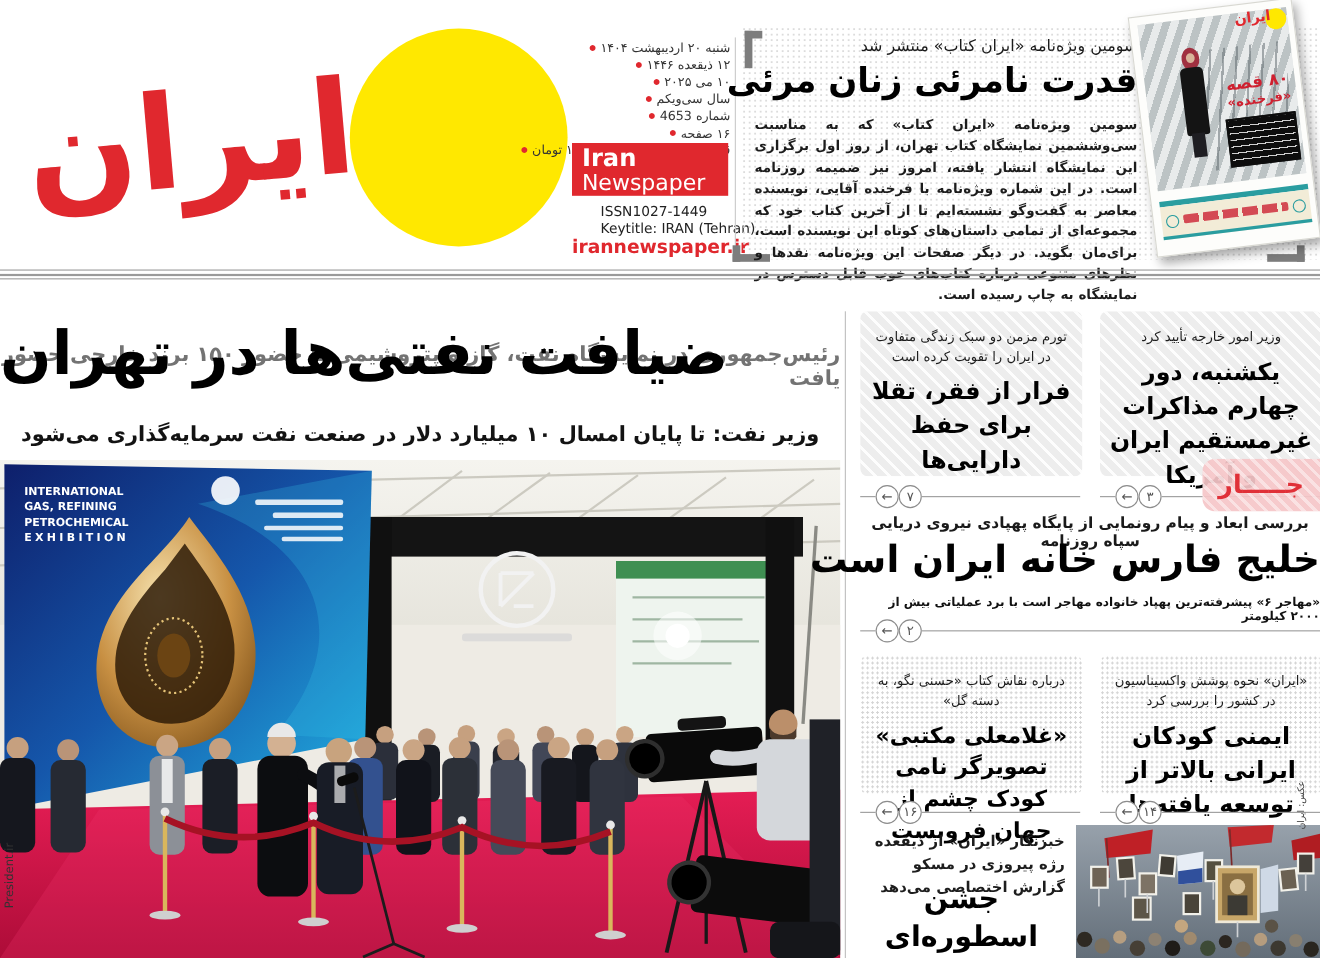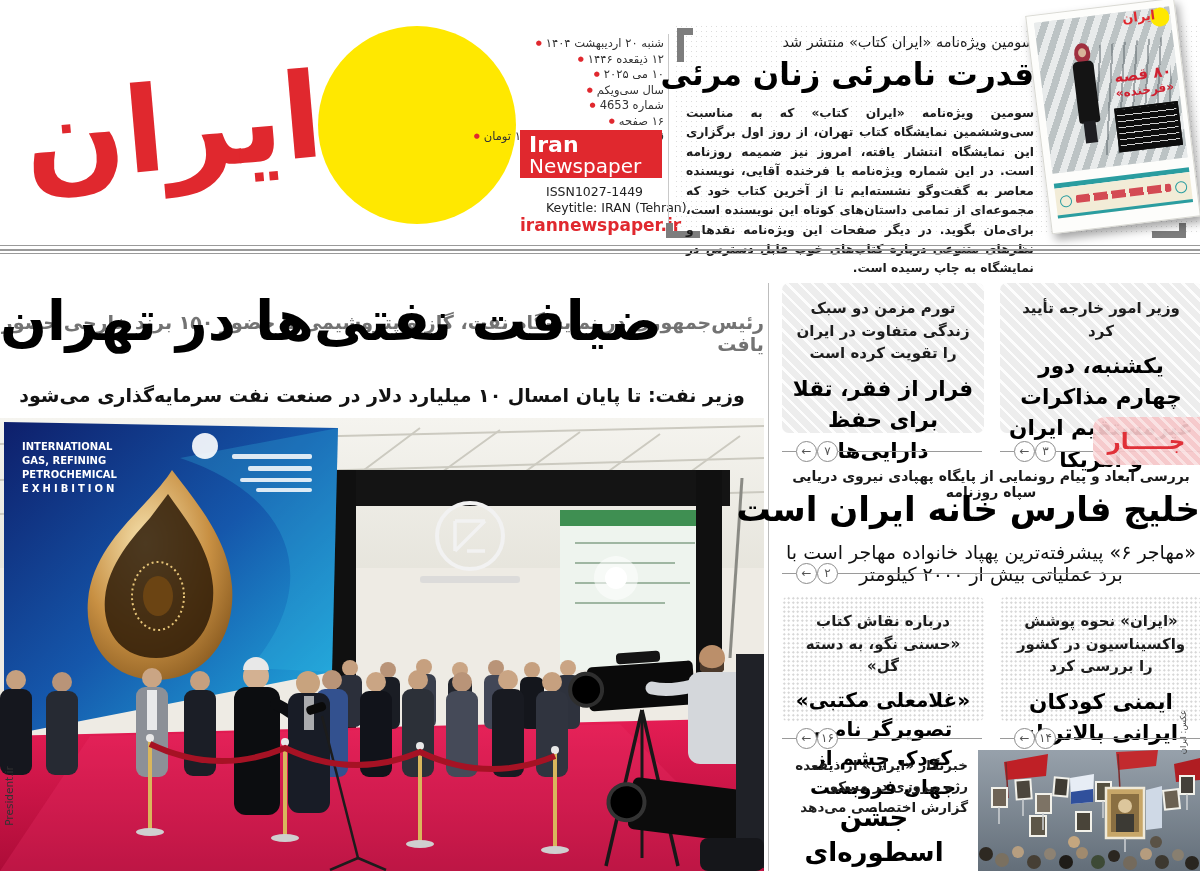--- a/index.html
+++ b/index.html
@@ -81,33 +81,33 @@
   .lead-photo { position:absolute; left:0; top:418px; width:868px; height:453px; overflow:hidden; }
   .photo-credit { position:absolute; left:-36px; top:790px; width:90px; transform:rotate(-90deg);
     font-size:10.5px; color:#333; text-align:center; }
 
   
   .v-div { position:absolute; left:768px; top:283px; width:1px; height:588px; background:#bdbdbd; }
   .sbox { position:absolute; width:202px; border-radius:7px; text-align:center; direction:rtl; padding:14px 8px 8px; }
   .hatch { background:#ededed;
     background-image:repeating-linear-gradient(45deg, rgba(255,255,255,.9) 0 2.5px, transparent 2.5px 9px); }
   .dotty { background-image:radial-gradient(#d4d4d4 0.9px, transparent 1px); background-size:4.5px 4.5px; }
-  .sbox .kicker { font-size:15px; color:#1d1d1d; font-weight:700; line-height:1.5; }
+  .sbox .kicker { font-size:12px; color:#1d1d1d; font-weight:400; line-height:1.5; }
   .sbox .hl { margin-top:8px; font-size:21.5px; font-weight:bold; color:#000; line-height:1.45; }
   .pref { position:absolute; height:22px; display:flex; align-items:center; direction:ltr; }
   .pref .stub { width:14px; height:1px; background:#9a9a9a; }
   .pref .circ { width:21px; height:21px; border:1.4px solid #8c8c8c; border-radius:50%;
     display:flex; align-items:center; justify-content:center; font-size:12px; color:#555; background:#fff; flex:0 0 auto; }
   .pref .line { flex:1; height:1px; background:#9a9a9a; }
   .gulf-kicker { position:absolute; left:782px; top:468px; width:418px; text-align:center; direction:rtl;
     font-size:14px; color:#1a1a1a; font-weight:600; }
   .gulf-headline { position:absolute; left:782px; top:489px; width:418px; text-align:center; direction:rtl;
     font-size:34px; font-weight:bold; color:#000; white-space:nowrap; }
-  .gulf-subhead { position:absolute; left:782px; top:541px; width:418px; text-align:center; direction:rtl;
-    font-size:19px; color:#111; font-weight:400; }
+  .gulf-subhead { position:absolute; left:782px; top:541px; width:418px; text-align:right; direction:rtl;
+    font-size:11px; color:#111; font-weight:700; }
   .rus-kicker { position:absolute; left:780px; top:755px; width:188px; text-align:right; direction:rtl;
     font-size:13.5px; color:#1d1d1d; font-weight:600; line-height:1.55; }
   .rus-headline { position:absolute; left:780px; top:800px; width:188px; text-align:center; direction:rtl;
     font-size:26px; font-weight:bold; color:#000; line-height:1.35; }
   .rus-photo { position:absolute; left:978px; top:750px; width:222px; height:121px; overflow:hidden; }
   .rus-caption { position:absolute; left:1178px; top:790px; width:80px; transform:rotate(-90deg);
     transform-origin:left top; font-size:8.5px; color:#444; direction:rtl; white-space:nowrap; }
 
   
   .jar { position:absolute; left:1093px; top:417px; width:107px; height:48px;

